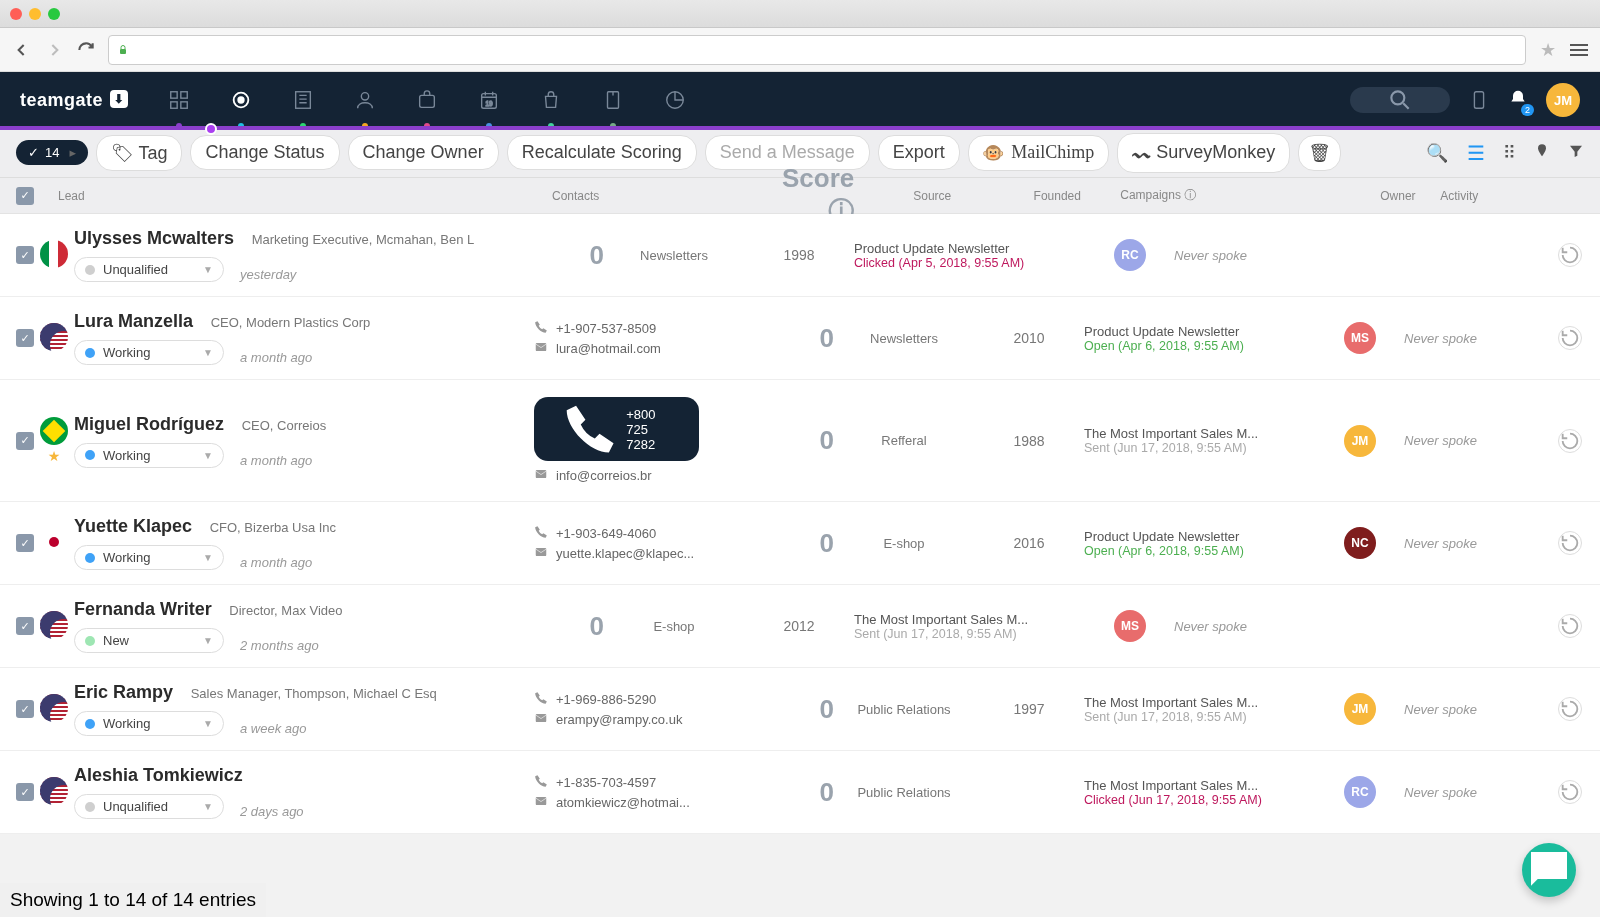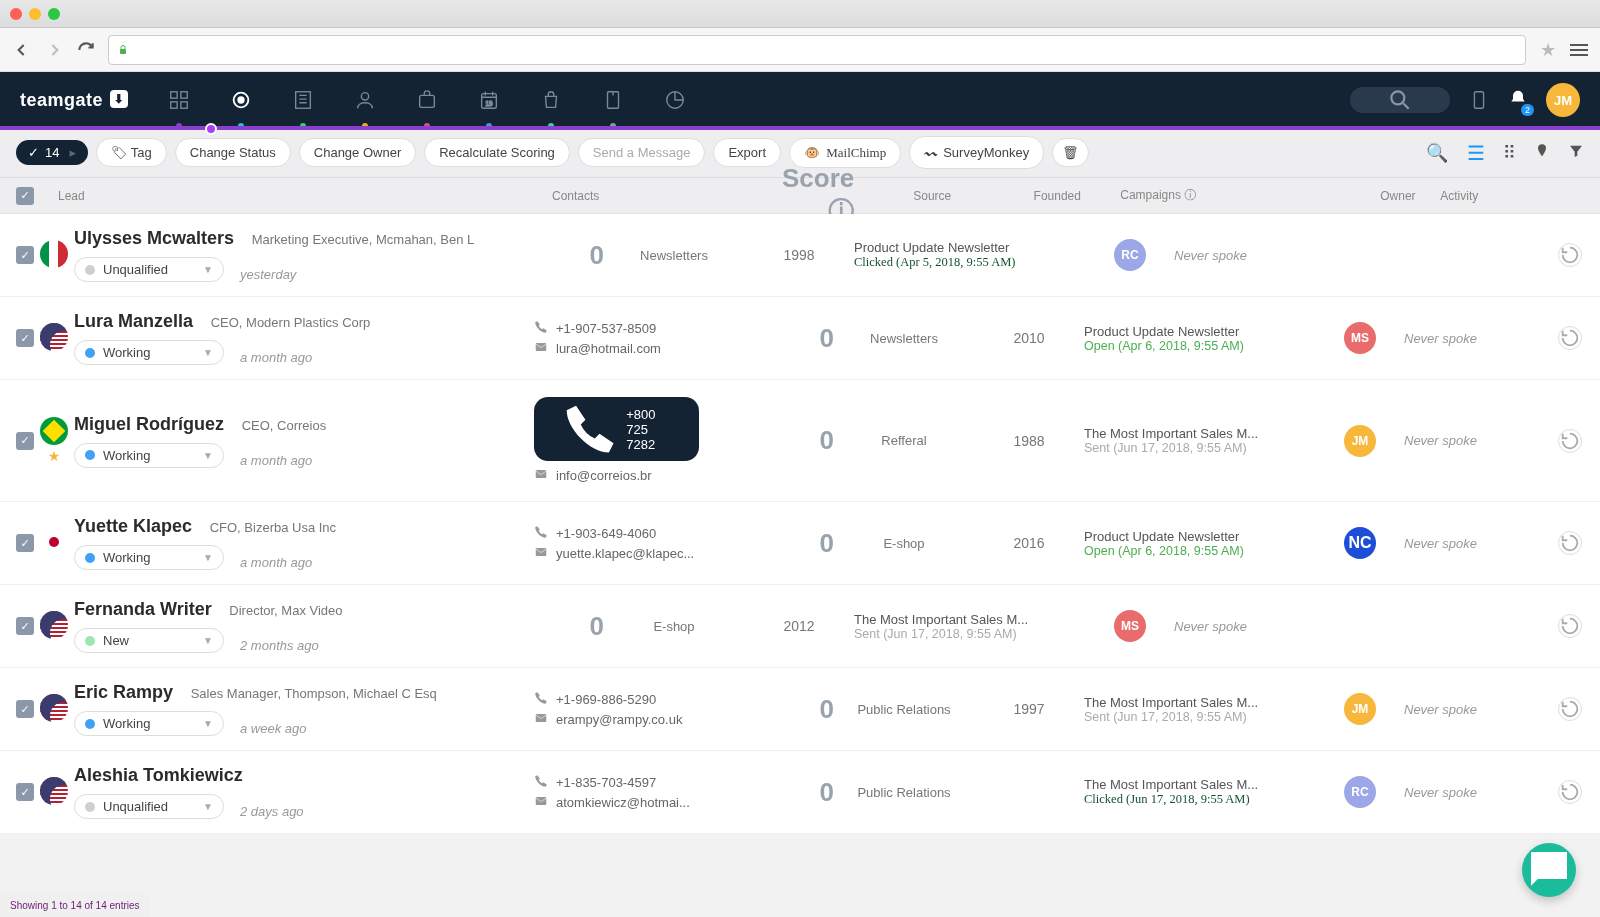--- a/index.html
+++ b/index.html
@@ -31,21 +31,21 @@
 .bell{color:#fff;position:relative;}
 .notif-badge{position:absolute;bottom:-4px;right:-6px;background:#2196f3;color:#fff;font-size:9px;border-radius:8px;padding:1px 4px;}
 .avatar{width:34px;height:34px;border-radius:50%;display:flex;align-items:center;justify-content:center;font-weight:600;color:#fff;font-size:13px;}
 .purple-line{position:absolute;bottom:-2px;left:0;right:0;height:4px;background:#8b3fcc;}
 .purple-dot{position:absolute;left:205px;bottom:-7px;width:12px;height:12px;border-radius:50%;background:#aa3ff0;border:2px solid #fff;}
 
 
 .action-bar{height:50px;background:#eeeef0;display:flex;align-items:center;padding:0 16px;gap:8px;border-bottom:1px solid #ddd;}
 .sel-count{background:#142334;color:#fff;border-radius:16px;padding:5px 12px;font-size:13px;display:flex;align-items:center;gap:6px;}
 .sel-count .play{color:#666;margin-left:4px;}
-.pill{background:#fff;border:1px solid #ddd;border-radius:16px;padding:6px 14px;font-size:13px;color:#444;cursor:pointer;}
+.pill{background:#fff;border:1px solid #ddd;border-radius:16px;padding:6px 14px;font-size:18px;color:#444;cursor:pointer;}
 .pill.muted{color:#aaa;}
 .pill.trash{padding:6px 9px;}
 .pill.brand{display:flex;align-items:center;gap:6px;}
 .action-right{margin-left:auto;display:flex;align-items:center;gap:18px;color:#555;}
 .action-right .active{color:#2196f3;}
 
 
 .head-row{height:36px;background:#eeeef0;display:flex;align-items:center;padding:0 16px;font-size:12px;color:#888;border-bottom:1px solid #e3e3e3;}
 .chk{width:18px;height:18px;border-radius:3px;background:#8a98aa;display:flex;align-items:center;justify-content:center;color:#fff;font-size:11px;cursor:pointer;}
 .col{padding:0 8px;}
@@ -81,28 +81,28 @@
 .contact-col{flex:0 0 230px;font-size:13px;color:#666;}
 .contact-line{display:flex;align-items:center;gap:8px;margin:3px 0;}
 .contact-line.highlight{background:#142334;color:#fff;border-radius:14px;padding:4px 28px;display:inline-flex;font-weight:500;}
 .phone-icon,.mail-icon{width:14px;color:#999;}
 .score{flex:0 0 70px;text-align:right;font-size:26px;font-weight:600;color:#9aa3ad;}
 .source-col{flex:0 0 140px;text-align:center;color:#777;font-size:13px;}
 .founded-col{flex:0 0 110px;text-align:center;color:#777;font-size:14px;}
 .camp-col{flex:0 0 260px;font-size:13px;}
 .camp-title{color:#555;}
 .camp-status{font-size:12.5px;}
-.camp-status.click{color:#14532d;font-family:Liberation Serif, serif;}
+.camp-status.click{color:#be185d;}
 .camp-status.open{color:#4caf50;}
 .camp-status.sent{color:#aaa;}
 .owner-col{flex:0 0 60px;}
 .activity-col{flex:1;color:#999;font-style:italic;}
 .refresh{position:absolute;right:18px;top:50%;transform:translateY(-50%);width:24px;height:24px;border:1px solid #ddd;border-radius:50%;display:flex;align-items:center;justify-content:center;color:#aaa;cursor:pointer;}
 
-.footer{position:absolute;bottom:0;left:0;padding:6px 10px;font-size:10px;color:#701a75;background:rgba(240,240,240,.9);}
+.footer{position:absolute;bottom:0;left:0;padding:6px 10px;font-size:19px;color:#000000;background:rgba(240,240,240,.9);}
 .chat-fab{position:absolute;bottom:20px;right:24px;width:54px;height:54px;background:#1abc9c;border-radius:50%;display:flex;align-items:center;justify-content:center;color:#fff;font-size:24px;cursor:pointer;box-shadow:0 4px 10px rgba(0,0,0,.2);}
 
 svg{width:100%;height:100%;}
 </style>
 </head>
 <body>
 
 <div class="mac-bar">
   <span class="mac-dot r"></span>
   <span class="mac-dot y"></span>
@@ -429,21 +429,21 @@
             </svg></span>yuette.klapec@klapec...</div>
     </div>
     <div class="score">0</div>
     <div class="source-col">E-shop</div>
     <div class="founded-col">2016</div>
     <div class="camp-col">
       <div class="camp-title">Product Update Newsletter</div>
       <div class="camp-status open">Open (Apr 6, 2018, 9:55 AM)</div>
     </div>
     <div class="owner-col">
-        <div class="avatar" style="width:32px;height:32px;font-size:16px;background:#1d4ed8">NC</div>
+        <div class="avatar" style="width:32px;height:32px;font-size:12px;background:#7f1d1d">NC</div>
       </div>
     <div class="activity-col">Never spoke</div>
     <div class="refresh">
         <svg width="14" height="14" viewBox="0 0 24 24" fill="none" stroke="currentColor" stroke-width="2">
           <path d="M4 12a8 8 0 108-8"></path>
           <path d="M4 4v5h5"></path>
         </svg>
       </div>
   </div>
   <div class="lead-row">

